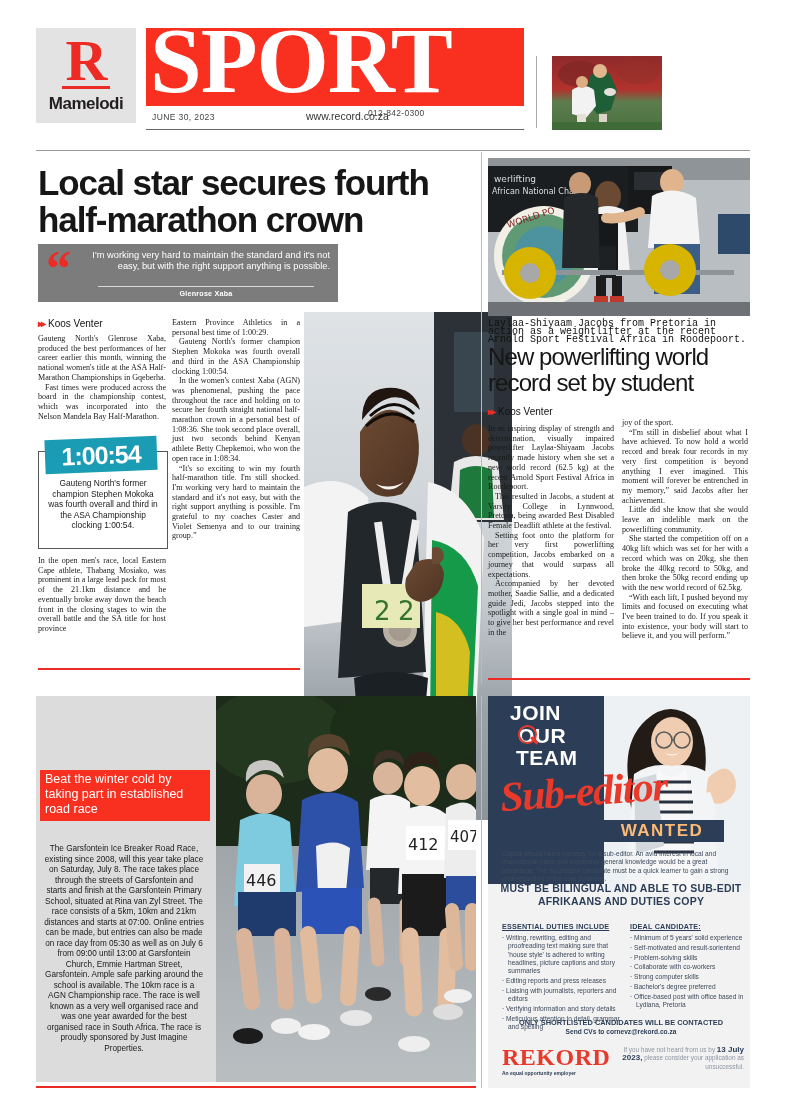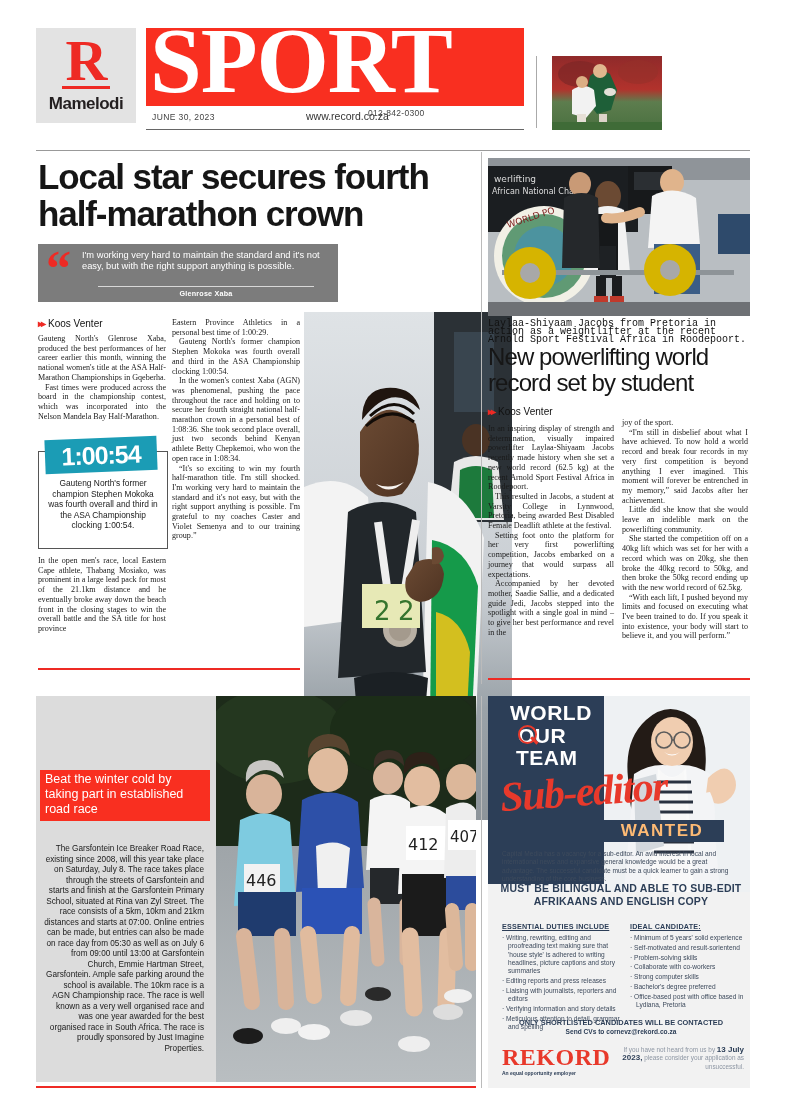--- a/index.html
+++ b/index.html
@@ -56,33 +56,33 @@
   }
   .top-rule{position:absolute;left:36px;top:150px;width:714px;height:1px;background:#999;}
 
   
   .photo{position:absolute;overflow:hidden;background:#8a8f95;}
 
   
   .a1{position:absolute;left:36px;top:152px;width:440px;height:532px;}
   .a1-head{
     font-family:"Liberation Sans",sans-serif;font-weight:bold;color:#161616;
-    font-size:35px;line-height:37px;letter-spacing:-1.1px;margin:6px 0 0 2px;
+    font-size:35px;line-height:37px;letter-spacing:-1.1px;margin:12px 0 0 2px;
     width:430px;
   }
   .pullquote{
     position:absolute;left:2px;top:92px;width:300px;height:58px;background:#7c7c7c;
     color:#ffffff;
   }
   .pq-mark{
     position:absolute;left:8px;top:4px;font-family:"Liberation Serif",serif;
     font-size:50px;line-height:40px;color:#ee2a24;font-weight:bold;
   }
   .pq-text{
-    position:absolute;left:44px;top:6px;width:248px;text-align:left;
+    position:absolute;left:44px;top:6px;width:248px;text-align:right;
     font-size:9.3px;line-height:11px;font-family:"Liberation Sans",sans-serif;
   }
   .pq-rule{position:absolute;left:60px;top:42px;width:216px;height:1px;background:#d8d8d8;}
   .pq-name{
     position:absolute;left:44px;top:45px;width:248px;text-align:center;
     font-size:7.2px;font-weight:bold;letter-spacing:0.2px;
     font-family:"Liberation Sans",sans-serif;
   }
   .byline{
     font-size:10px;color:#111;font-family:"Liberation Sans",sans-serif;
@@ -154,21 +154,21 @@
   .a3{position:absolute;left:36px;top:696px;width:440px;height:392px;}
   .a3-bg{position:absolute;left:0;top:0;width:190px;height:386px;background:#dcdcdc;}
   .a3-label{
     position:absolute;left:4px;top:74px;width:160px;background:#f92f20;color:#fff;
     font-family:"Liberation Sans",sans-serif;font-size:12.5px;line-height:15px;
     font-weight:normal;padding:2px 5px 4px 5px;
   }
   .a3-body{
     position:absolute;left:8px;top:148px;width:160px;
     font-family:"Liberation Sans",sans-serif;font-size:8.2px;line-height:10.5px;
-    color:#1a1a1a;text-align:right;
+    color:#1a1a1a;text-align:center;
   }
   .a3-photo{left:180px;top:0px;width:260px;height:386px;}
   .a3-rule{position:absolute;left:0px;top:390px;width:440px;height:2px;background:#ee2a24;}
 
   
   .ad{position:absolute;left:488px;top:696px;width:262px;height:392px;background:#f2f2f2;overflow:hidden;}
   .ad-navy{position:absolute;left:0;top:0;width:116px;height:188px;background:#2c3e57;}
   .ad-photo{position:absolute;left:116px;top:0;width:146px;height:196px;overflow:hidden;background:#eef0f2;}
   .ad-join{
     position:absolute;left:22px;top:6px;color:#fff;font-weight:bold;
@@ -570,30 +570,30 @@
             <line x1="50" y1="156" x2="90" y2="156"></line>
         </g>
 
         <path d="M30 84 l22 -6 l8 72 -28 8z" fill="#d3d8dd"></path>
 
         <path d="M104 82 q18 -18 26 -2 q6 14 -6 24 q-14 10 -22 -6z" fill="#f0cdb0"></path>
         <path d="M106 96 q10 20 0 46 l-12 -4 q4 -22 0 -40z" fill="#f3f4f6"></path>
       </svg>
     </div>
 
-    <div class="ad-join">WORLD</div>
+    <div class="ad-join">JOIN</div>
     <div class="ad-our">OUR</div>
     <div class="ad-magnify"></div>
     <div class="ad-team">TEAM</div>
 
     <div class="ad-script">Sub-editor</div>
     <div class="ad-wanted">WANTED</div>
 
     <div class="ad-intro">Capital Media has a vacancy for a sub-editor. An avid interest in local and international news and expansive general knowledge would be a great advantage. The successful candidate must be a quick learner to gain a strong understanding of the core business.</div>
-    <div class="ad-bi">MUST BE BILINGUAL AND ABLE TO SUB-EDIT AFRIKAANS AND ENGLISH COPY</div>
+    <div class="ad-bi">MUST BE BILINGUAL AND ABLE TO SUB-EDIT AFRIKAANS AND DUTIES COPY</div>
 
     <div class="ad-colhead" style="left:14px;top:226px;">ESSENTIAL DUTIES INCLUDE</div>
     <div class="ad-list" id="ad-duties" style="left:14px;top:238px;width:122px;">
         <div>· Writing, rewriting, editing and proofreading text making sure that 'house style' is adhered to writing headlines, picture captions and story summaries</div>
         <div>· Editing reports and press releases</div>
         <div>· Liaising with journalists, reporters and editors</div>
         <div>· Verifying information and story details</div>
         <div>· Meticulous attention to detail, grammar and spelling</div>
       </div>
 

